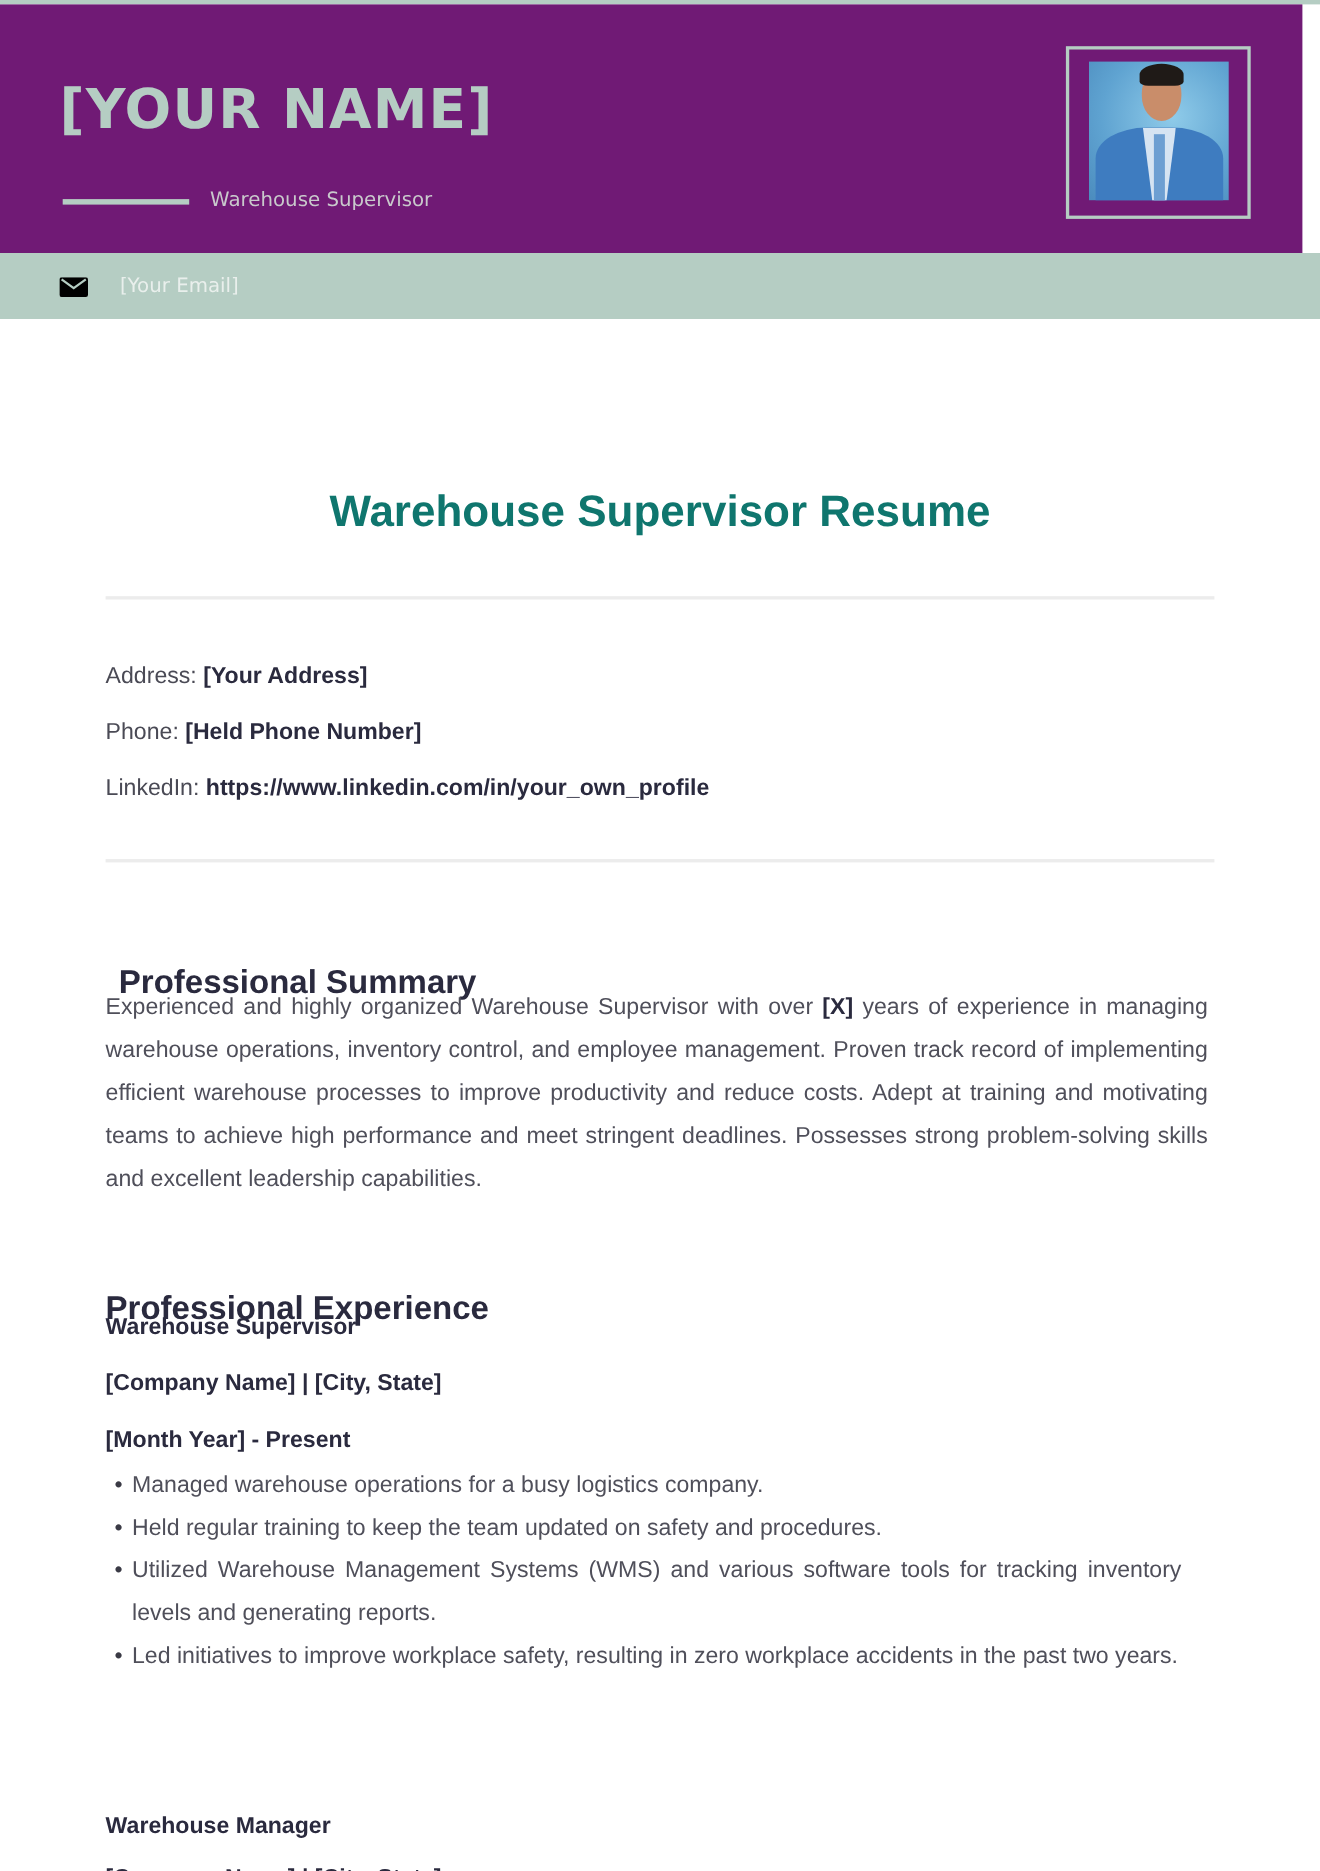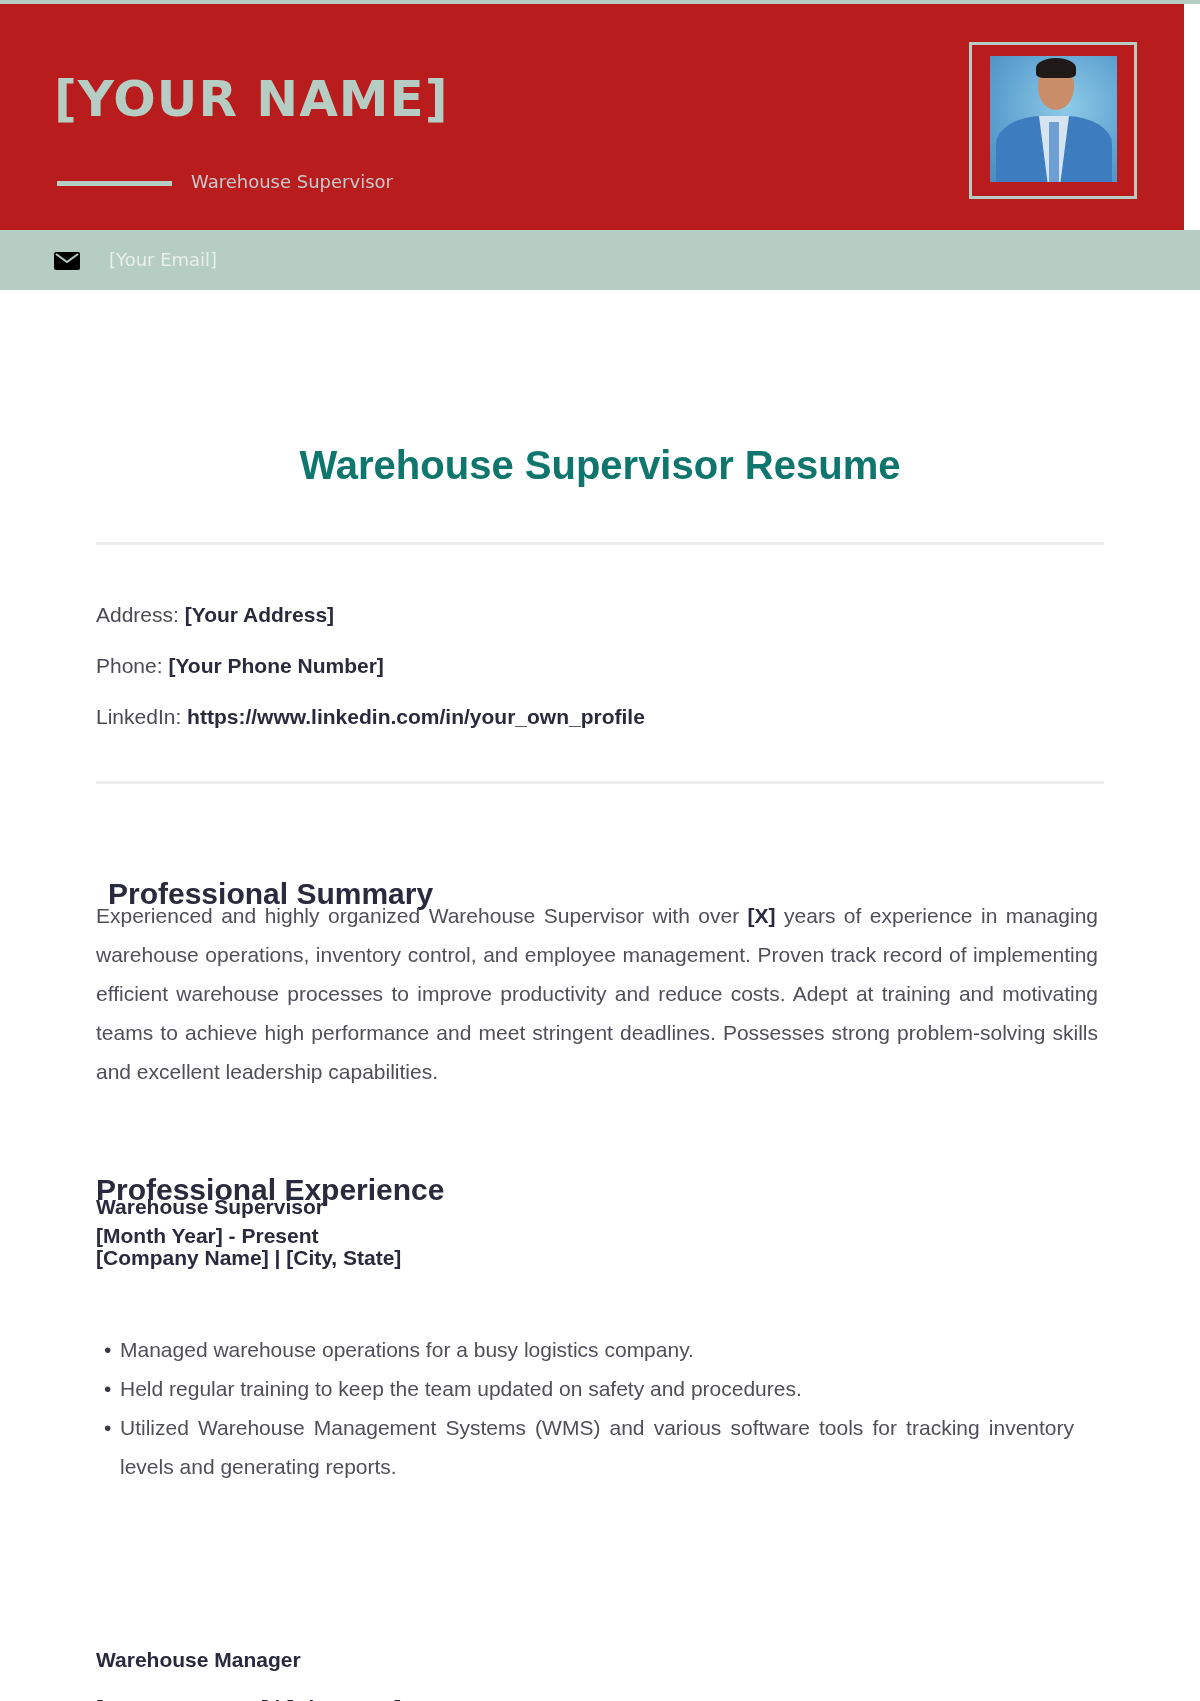--- a/index.html
+++ b/index.html
@@ -1,20 +1,20 @@
 <!DOCTYPE html>
 <html><head>
   <meta charset="utf-8">
   <style>
     * { box-sizing: border-box; margin: 0; padding: 0; }
     html, body { width: 1200px; height: 1701px; overflow: hidden; background: #ffffff; }
     body { font-family: "Liberation Sans", "DejaVu Sans", sans-serif; color: #2a2a3e; position: relative; }
 
     .top-strip { position: absolute; left: 0; top: 0; width: 1200px; height: 4px; background: #b5cdc3; }
-    .header { position: absolute; left: 0; top: 4px; width: 1184px; height: 226px; background: #b91c1c; }
+    .header { position: absolute; left: 0; top: 4px; width: 1184px; height: 226px; background: #701a75; }
     .name { position: absolute; left: 54px; top: 70px; font-family: "DejaVu Sans", sans-serif; font-weight: bold; font-size: 50px; letter-spacing: 1px; color: #b5cdc3; line-height: 1; }
     .name-rule { position: absolute; left: 57px; top: 177px; width: 115px; height: 5px; background: #b5cdc3; }
     .job-title { position: absolute; left: 191px; top: 169px; font-family: "DejaVu Sans", sans-serif; font-size: 18px; color: #c9c9cc; line-height: 1; }
 
     .photo-frame { position: absolute; left: 969px; top: 42px; width: 168px; height: 157px; border: 3px solid #b5cdc3; }
     .photo { position: absolute; left: 18px; top: 11px; width: 127px; height: 126px;
       background: radial-gradient(ellipse at 60% 40%, #8fcbe9 0%, #5fa3d1 60%, #4b8bbd 100%); overflow: hidden; }
     .photo .head { position: absolute; left: 48px; top: 8px; width: 36px; height: 46px; border-radius: 45% 45% 50% 50%; background: #c98d6a; }
     .photo .hair { position: absolute; left: 46px; top: 2px; width: 40px; height: 20px; border-radius: 50% 50% 20% 20%; background: #1f1a17; }
     .photo .body { position: absolute; left: 6px; top: 60px; width: 116px; height: 70px; border-radius: 40% 40% 0 0; background: #3e7cc0; }
@@ -70,37 +70,38 @@
 
 <h1 class="doc-title">Warehouse Supervisor Resume</h1>
 <div class="divider" style="top:542px;"></div>
 
 <div class="contact-line" style="top:604px;">
   <span>Address:</span>
   <b>[Your Address]</b>
 </div>
 <div class="contact-line" style="top:655px;">
   <span>Phone:</span>
-  <b>[Your Phone Number]</b>
+  <b>[Held Phone Number]</b>
 </div>
 <div class="contact-line" style="top:706px;">
   <span>LinkedIn:</span>
   <b>https://www.linkedin.com/in/your_own_profile</b>
 </div>
 <div class="divider" style="top:781px;"></div>
 
 <h2 class="section-h" style="top:879px;margin-left:12px;">Professional Summary</h2>
 <p class="para" style="top:896px;"><span>Experienced and highly organized Warehouse Supervisor with over </span><b>[X]</b><span> years of experience in managing warehouse operations, inventory control, and employee management. Proven track record of implementing efficient warehouse processes to improve productivity and reduce costs. Adept at training and motivating teams to achieve high performance and meet stringent deadlines. Possesses strong problem-solving skills and excellent leadership capabilities.</span></p>
 
 <h2 class="section-h" style="top:1132px;margin-top:43px;">Professional Experience</h2>
 
 <div class="job-line" style="top:1196px;">Warehouse Supervisor</div>
 <div class="job-line" style="top:1247px;">[Company Name] | [City, State]</div>
-<div class="job-line" style="top:1225px;text-align:right;">[Month Year] - Present</div>
+<div class="job-line" style="top:1298px;text-align:right;">[Month Year] - Present</div>
 
 <ul class="bullets">
   <li>Managed warehouse operations for a busy logistics company.</li>
   <li>Held regular training to keep the team updated on safety and procedures.</li>
   <li>Utilized Warehouse Management Systems (WMS) and various software tools for tracking inventory levels and generating reports.</li>
+  <li>Led initiatives to improve workplace safety, resulting in zero workplace accidents in the past two years.</li>
 </ul>
 
 <div class="job-line" style="top:1649px;">Warehouse Manager</div>
 <div class="job-line" style="top:1697px;">[Company Name] | [City, State]</div>
 
 </body></html>

